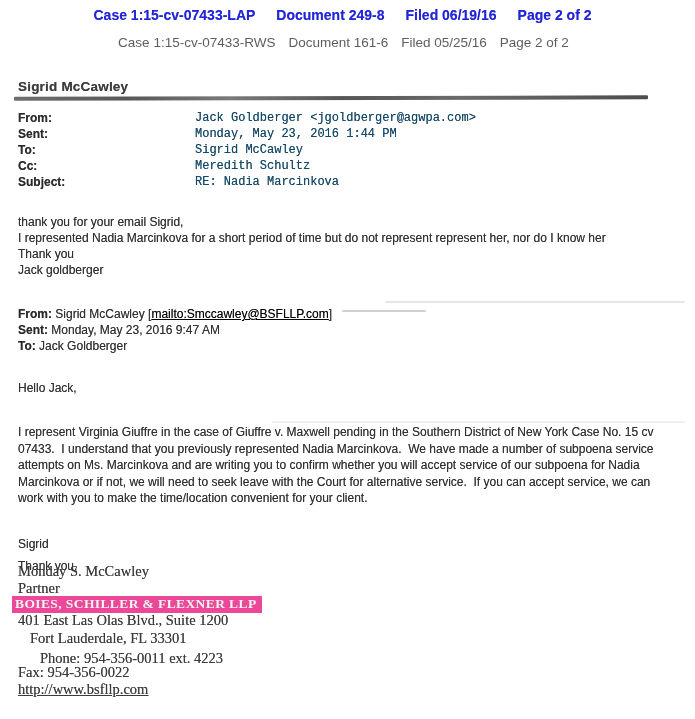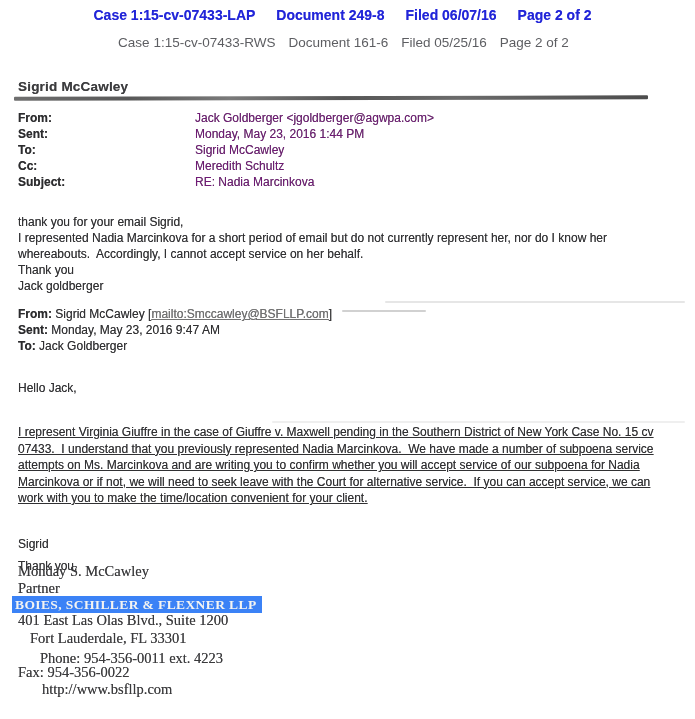--- a/index.html
+++ b/index.html
@@ -28,58 +28,58 @@
   .ruler{
     position:absolute;left:14px;top:96px;width:634px;height:4px;border-radius:1px;
     background:linear-gradient(90deg,#6f6f6f 0%,#585858 18%,#7a7a7a 34%,#565656 52%,#6b6b6b 70%,#4d4d4d 100%);
     transform:rotate(-0.12deg);
   }
 
   
   .meta{position:absolute;left:18px;top:110px;font-size:12px;line-height:16px;}
   .meta-row{display:flex;}
   .meta-label{width:177px;font-weight:bold;color:#2c2c2e;}
-  .meta-value{color:#701a75;}
+  .meta-value{color:#0c4a6e;font-family:Liberation Mono, monospace;}
 
   
   .textblock{position:absolute;left:18px;font-size:12px;line-height:16px;color:#313133;}
   .textblock div{white-space:pre-wrap;}
-  .b2{line-height:16.5px;text-decoration:underline;}
+  .b2{line-height:16.5px;}
   .inline-label{font-weight:bold;color:#2b2b2d;}
-  .mailto{text-decoration:underline;color:#737373;cursor:pointer;}
+  .mailto{text-decoration:underline;color:#000000;cursor:pointer;}
 
   
   .artifact{position:absolute;border-radius:1px;}
   .a1{top:301px;left:385px;width:300px;height:2px;background:#dedede;opacity:.75;}
   .a2{top:310px;left:342px;width:84px;height:2px;background:#c6c6c6;opacity:.8;}
   .a3{top:421px;left:272px;width:413px;height:2px;background:#ebebeb;opacity:.8;}
 
   
   .sig{position:absolute;left:18px;font-family:"Liberation Serif", serif;font-size:14.5px;color:#3a3a3c;white-space:nowrap;}
   .banner{
     position:absolute;left:12px;top:596px;width:250px;height:17px;
-    background:#3b82f6;
-    display:flex;align-items:center;
+    background:#ec4899;
+    display:flex;
     padding-left:3px;box-sizing:border-box;
   }
   .banner span{
     font-family:"Liberation Serif", serif;font-weight:bold;font-size:13.5px;
     color:#f4f4f2;letter-spacing:.4px;white-space:nowrap;
   }
-  .weblink{cursor:pointer;margin-left:24px;}
+  .weblink{text-decoration:underline;cursor:pointer;}
 </style>
 </head>
 <body>
 
 <div class="page">
 
   <div class="stamp stamp-1 scan">
     <span>Case 1:15-cv-07433-LAP</span>
     <span>Document 249-8</span>
-    <span>Filed 06/07/16</span>
+    <span>Filed 06/19/16</span>
     <span>Page 2 of 2</span>
   </div>
   <div class="stamp stamp-2">
     <span>Case 1:15-cv-07433-RWS</span>
     <span>Document 161-6</span>
     <span>Filed 05/25/16</span>
     <span>Page 2 of 2</span>
   </div>
 
   <div class="author scan">Sigrid McCawley</div>
@@ -103,22 +103,21 @@
       <span class="meta-value">Meredith Schultz</span>
     </div>
     <div class="meta-row">
       <span class="meta-label">Subject:</span>
       <span class="meta-value">RE: Nadia Marcinkova</span>
     </div>
   </div>
 
   <div class="textblock scan" style="top:214px;">
     <div>thank you for your email Sigrid,</div>
-    <div>I represented Nadia Marcinkova for a short period of email but do not currently represent her, nor do I know her</div>
-    <div>whereabouts.  Accordingly, I cannot accept service on her behalf.</div>
+    <div>I represented Nadia Marcinkova for a short period of time but do not represent represent her, nor do I know her</div>
     <div>Thank you</div>
     <div>Jack goldberger</div>
   </div>
 
   <div class="artifact a1"></div>
   <div class="artifact a2"></div>
   <div class="artifact a3"></div>
 
   <div class="textblock scan" style="top:306px;">
     <div><span class="inline-label">From:</span><span> </span><span>Sigrid McCawley </span><span>[</span><span class="mailto">mailto:Smccawley@BSFLLP.com</span><span>]</span></div>

